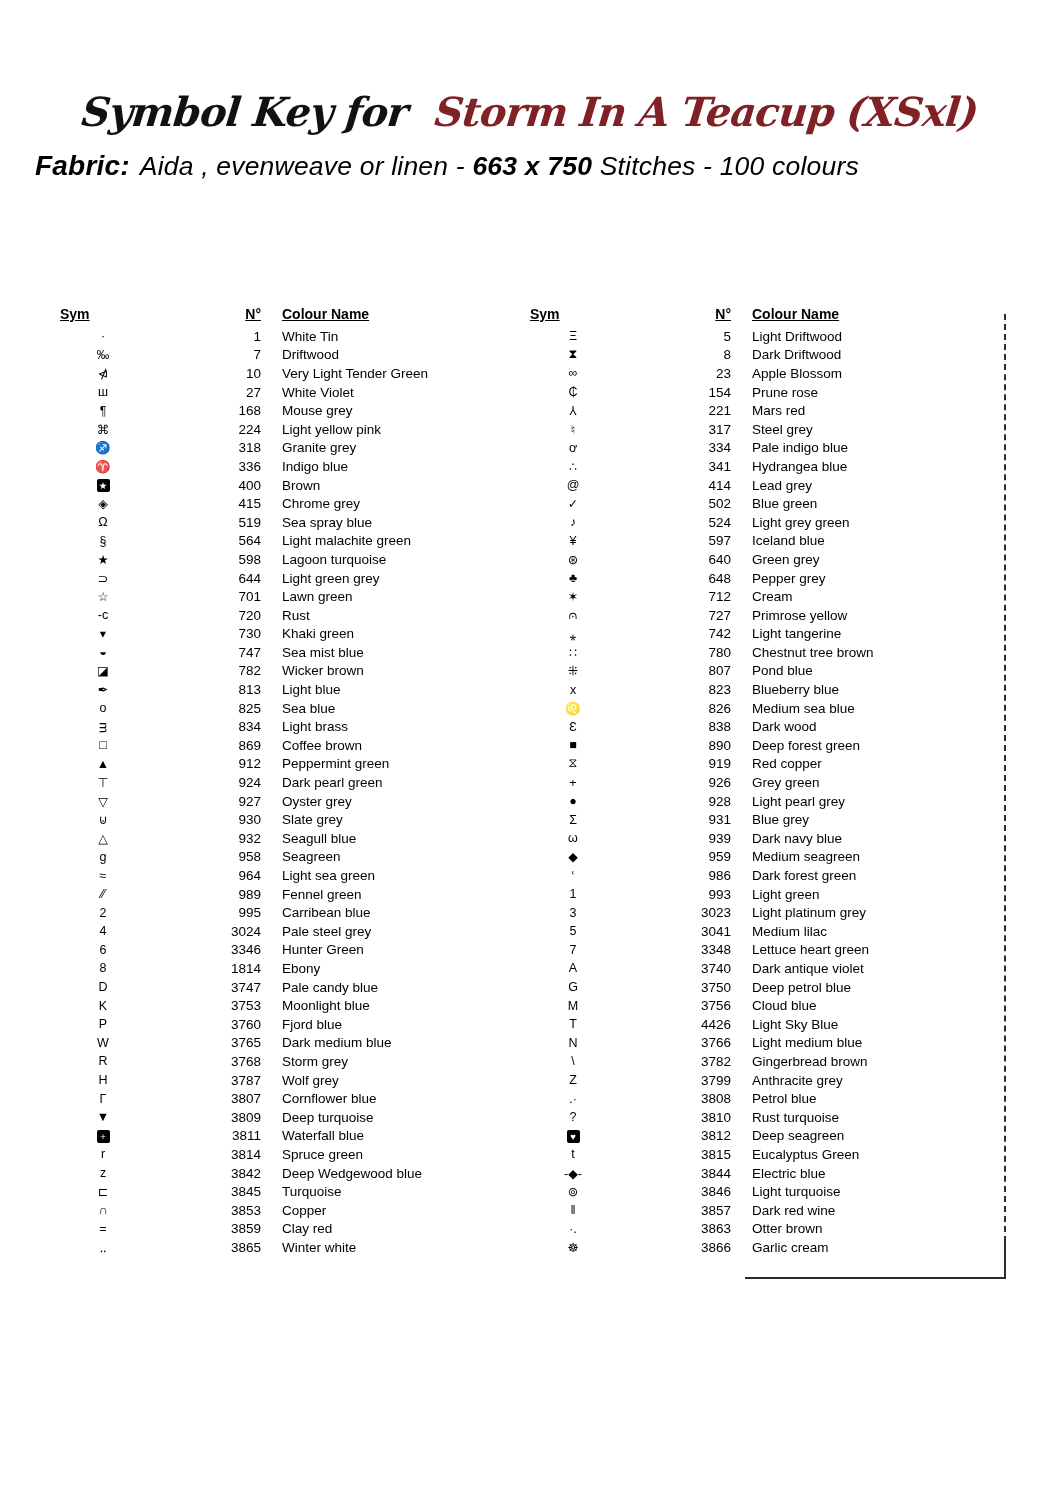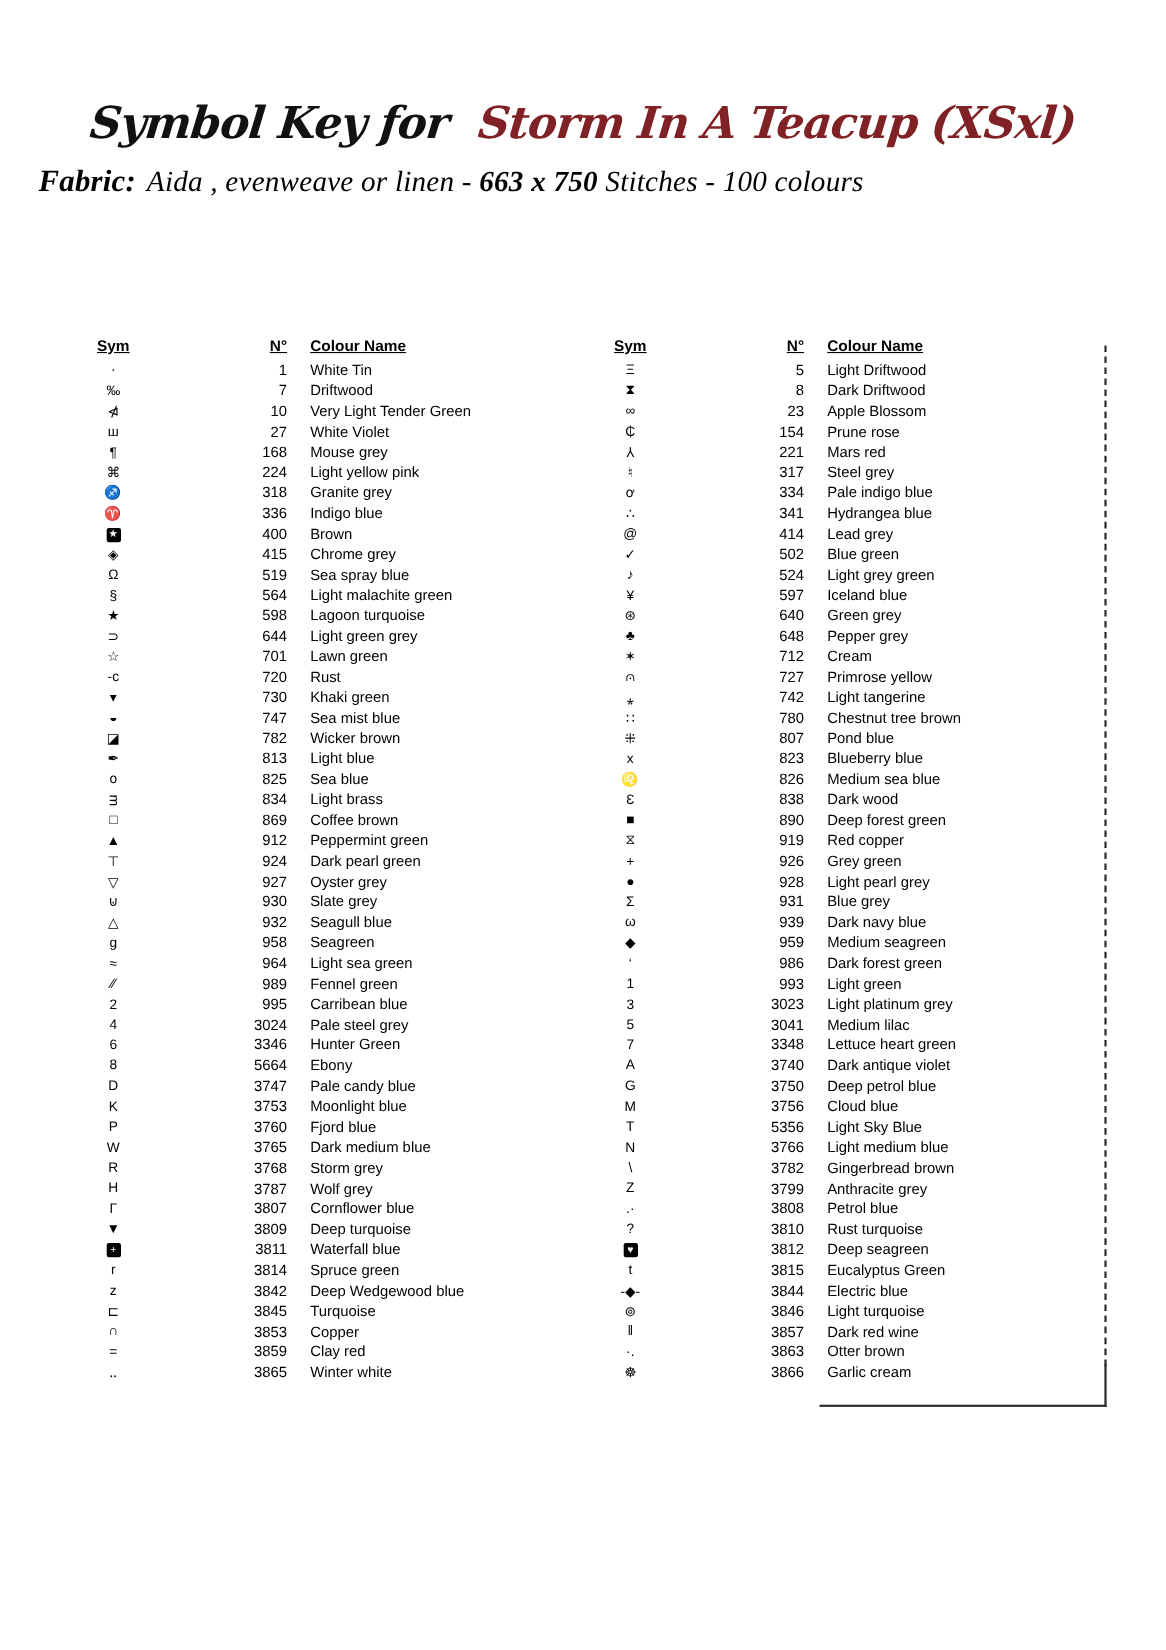--- a/index.html
+++ b/index.html
@@ -12,36 +12,36 @@
   .title{
     position:absolute;top:88px;left:0;width:1060px;text-align:center;
     font-family:"DejaVu Serif",serif;font-style:italic;font-weight:bold;
     font-size:40px;letter-spacing:-1px;white-space:nowrap;
   }
   .title .prefix{color:#111;transform:skewX(-6deg);display:inline-block;}
   .title .accent{color:#7f2125;margin-left:14px;transform:skewX(-6deg);display:inline-block;}
   
   .fabric{
     position:absolute;top:150px;left:35px;width:1000px;
-    font-family:Liberation Serif, serif;font-style:italic;
+    font-family:Liberation Sans, sans-serif;font-style:italic;
     font-size:26.5px;line-height:31px;letter-spacing:0.2px;
   }
   .fabric .flabel{font-weight:bold;font-size:28px;margin-right:10px;}
   .fabric .b{font-weight:bold;}
   .fabric-line{white-space:nowrap;}
   
   .key-table{position:absolute;top:306px;left:60px;width:960px;display:flex;}
   .colgroup{width:470px;flex:0 0 470px;}
   .khead{display:flex;height:21px;align-items:flex-start;font-size:14px;font-weight:bold;}
   .khead .hcell{text-decoration:underline;}
   .krow{display:flex;height:18.6px;align-items:center;font-size:13.5px;}
   .c-sym{width:86px;flex:0 0 86px;text-align:center;font-size:12.5px;}
   .c-num{width:115px;flex:0 0 115px;text-align:right;}
   .c-name{padding-left:21px;white-space:nowrap;}
-  .hd-sym{width:86px;flex:0 0 86px;text-align:center;}
+  .hd-sym{width:86px;flex:0 0 86px;}
   .hd-num{width:115px;flex:0 0 115px;text-align:right;}
   .hd-name{padding-left:21px;}
   .inv{
     display:inline-flex;align-items:center;justify-content:center;
     width:13px;height:13px;background:#000;color:#fff;
     font-size:9.5px;border-radius:2px;line-height:1;
   }
   
   .right-dashed{
     position:absolute;left:1004px;top:314px;height:928px;width:0;
@@ -241,21 +241,21 @@
             <div class="c-num">3024</div>
             <div class="c-name">Pale steel grey</div>
           </div>
           <div class="krow">
             <div class="c-sym"><span>6</span></div>
             <div class="c-num">3346</div>
             <div class="c-name">Hunter Green</div>
           </div>
           <div class="krow">
             <div class="c-sym"><span>8</span></div>
-            <div class="c-num">5664</div>
+            <div class="c-num">1814</div>
             <div class="c-name">Ebony</div>
           </div>
           <div class="krow">
             <div class="c-sym"><span>D</span></div>
             <div class="c-num">3747</div>
             <div class="c-name">Pale candy blue</div>
           </div>
           <div class="krow">
             <div class="c-sym"><span>K</span></div>
             <div class="c-num">3753</div>
@@ -515,21 +515,21 @@
             <div class="c-num">3750</div>
             <div class="c-name">Deep petrol blue</div>
           </div>
           <div class="krow">
             <div class="c-sym"><span>M</span></div>
             <div class="c-num">3756</div>
             <div class="c-name">Cloud blue</div>
           </div>
           <div class="krow">
             <div class="c-sym"><span>T</span></div>
-            <div class="c-num">5356</div>
+            <div class="c-num">4426</div>
             <div class="c-name">Light Sky Blue</div>
           </div>
           <div class="krow">
             <div class="c-sym"><span>N</span></div>
             <div class="c-num">3766</div>
             <div class="c-name">Light medium blue</div>
           </div>
           <div class="krow">
             <div class="c-sym"><span>\</span></div>
             <div class="c-num">3782</div>

